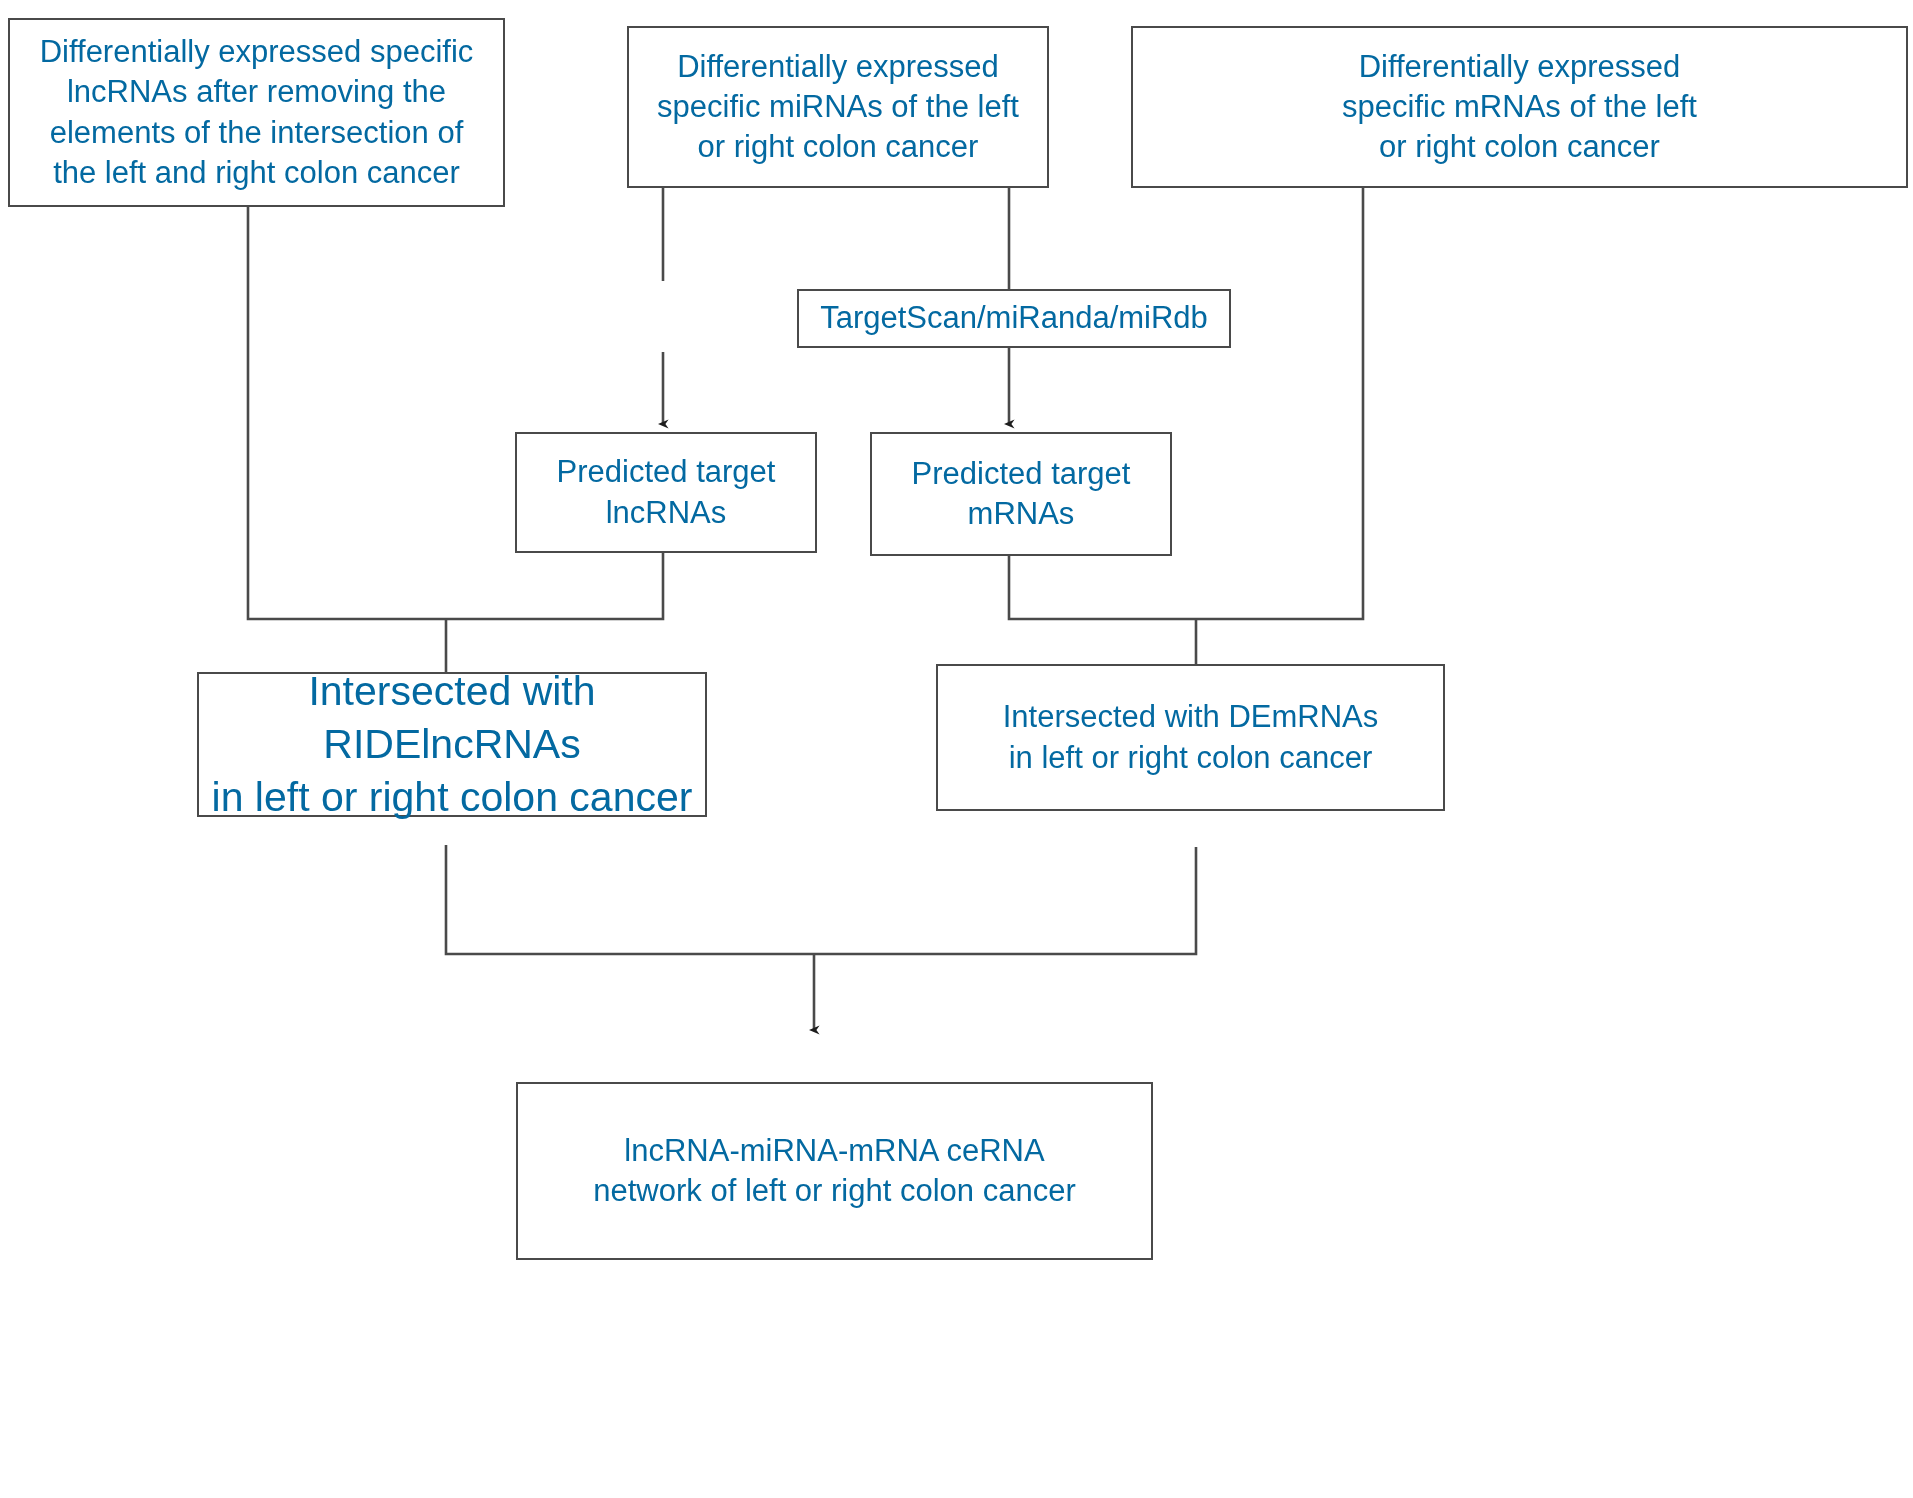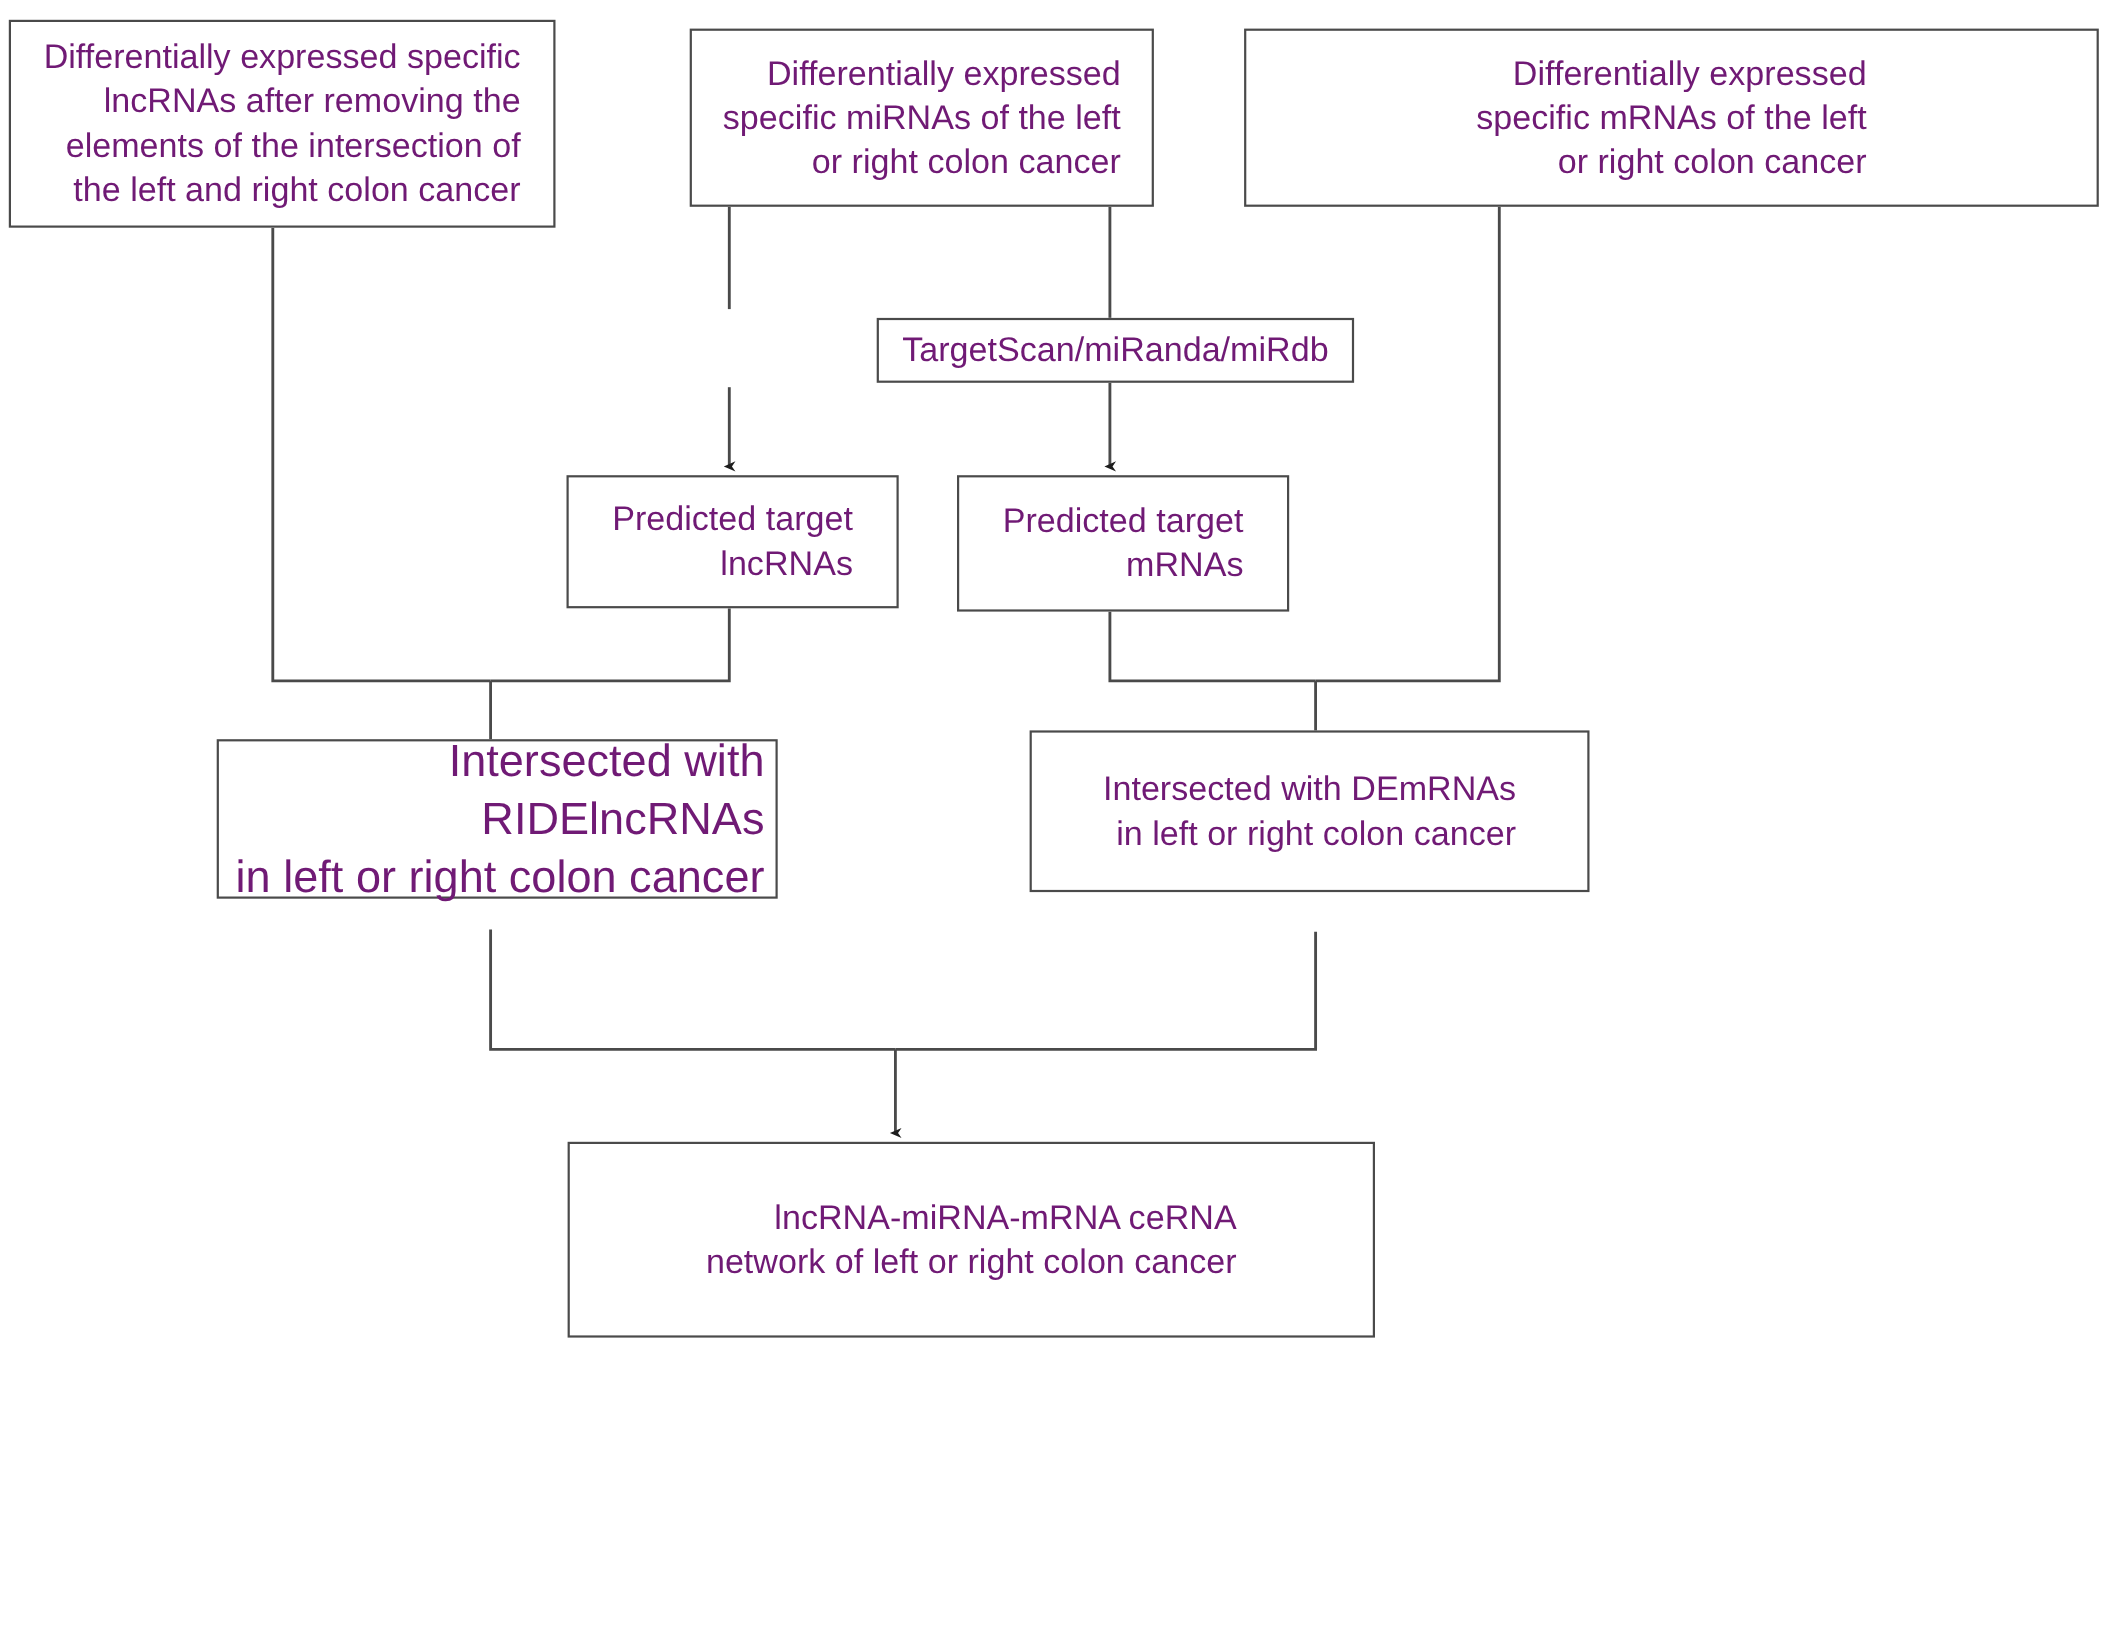--- a/index.html
+++ b/index.html
@@ -36,39 +36,38 @@
     justify-content: center;
     text-align: center;
     color: #3a3a3a;
     line-height: 1.30;
     padding: 6px 10px;
     white-space: pre-line;
   }
   .node .node-text {
     display: block;
     white-space: pre-line;
-    color: #701a75;
-    text-align: right;
+    color: #0369a1;
   }
 
   
   #node-de-lncrna   { left: 8px;    top: 18px;   width: 497px; height: 189px; font-size: 31px; }
   #node-de-mirna    { left: 627px;  top: 26px;   width: 422px; height: 162px; font-size: 31px; }
   #node-de-mrna     { left: 1131px; top: 26px;   width: 777px; height: 162px; font-size: 31px; }
 
   #node-mircode     { left: 570px;  top: 281px;  width: 185px; height: 71px;  font-size: 31px; }
   #node-targetscan  { left: 797px;  top: 289px;  width: 434px; height: 59px;  font-size: 31px; }
 
   #node-pred-lnc    { left: 515px;  top: 432px;  width: 302px; height: 121px; font-size: 31px; }
   #node-pred-mrna   { left: 870px;  top: 432px;  width: 302px; height: 124px; font-size: 31px; }
 
   #node-int-lnc     { left: 197px;  top: 672px;  width: 510px; height: 145px; font-size: 41px; }
   #node-int-mrna    { left: 936px;  top: 664px;  width: 509px; height: 147px; font-size: 31px; }
 
-  #node-cerna       { left: 516px;  top: 1038px; width: 734px; height: 178px; font-size: 31px; }
+  #node-cerna       { left: 516px;  top: 1082px; width: 637px; height: 178px; font-size: 31px; }
 </style>
 </head>
 <body>
 
 <div id="canvas">
 
   <svg class="svg-layer" viewBox="0 0 1913 1498" width="1913" height="1498" xmlns="http://www.w3.org/2000/svg">
     <defs>
       <marker id="arrowhead" markerWidth="12" markerHeight="12" refX="5.2" refY="6" orient="auto" markerUnits="userSpaceOnUse">
         <path d="M0.6,0.4 L5.2,11 L9.8,0.4 L5.2,3.6 Z" fill="#1d1d1d"></path>

